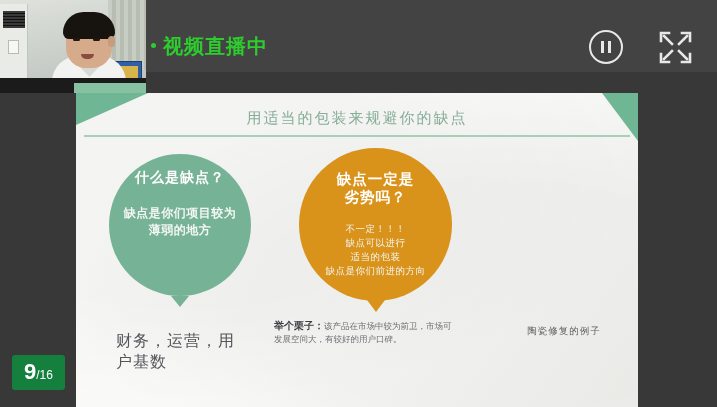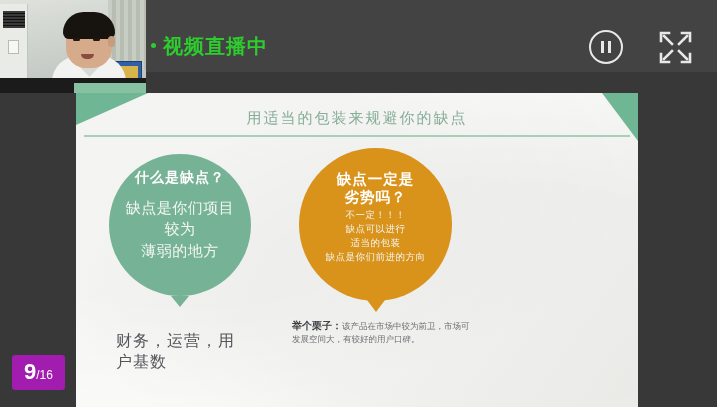--- a/index.html
+++ b/index.html
@@ -120,61 +120,61 @@
     border-right:9px solid transparent;
   }
   .b-title { font-weight:bold; color:#ffffff; letter-spacing:1px; line-height:1.25; }
   .b-body  { color:#f3f6f3; line-height:1.45; letter-spacing:0.5px; }
 
   
   .bubble-left {
     left:33px; top:61px; width:142px; height:142px; background:#76b396;
   }
   .bubble-left .b-title { font-size:14px; margin-top:15px; }
-  .bubble-left .b-body  { font-size:15px; margin-top:10px; padding:0 14px; }
+  .bubble-left .b-body  { font-size:12px; margin-top:18px; padding:0 14px;font-weight:bold; }
   .bubble-left .tail { border-top:11px solid #76b396; }
 
   
   .bubble-mid {
     left:223px; top:55px; width:153px; height:153px; background:#d9921a;
   }
   .bubble-mid .b-title { font-size:14.5px; margin-top:22px; }
-  .bubble-mid .b-body  { font-size:9.5px; margin-top:2px; padding:0 8px; }
+  .bubble-mid .b-body  { font-size:9.5px; margin-top:16px; padding:0 8px; }
   .bubble-mid .tail { border-top:12px solid #d9921a; }
 
   
   .bubble-right {
     left:397px; top:60px; width:148px; height:148px; background:#76b396;
   }
   .bubble-right .b-title { font-size:14px; margin-top:39px; }
   .bubble-right .b-body  { font-size:9.5px; margin-top:16px; padding:0 12px; }
   .bubble-right .tail { border-top:12px solid #76b396; }
 
   .cap-left {
     position:absolute; left:40px; top:238px; width:130px; 
     font-size:16px; font-weight:normal; color:#55565a; letter-spacing:1px;
   }
   .cap-mid {
-    position:absolute; left:216px; top:225px; width:182px;
+    position:absolute; left:198px; top:225px; width:182px;
     font-size:8.5px; color:#6d6e72; line-height:1.5; text-align:left;
   }
   .cap-mid b { font-size:10px; color:#3f4044; }
   .cap-right {
     position:absolute; left:418px; top:232px; width:140px; text-align:center;
     font-size:9.5px; color:#5a5b5f; letter-spacing:1px;
   }
   .cap-bottom {
     position:absolute; left:190px; top:268px; width:200px;
     font-size:8px; color:#8b8c90; line-height:1.55; text-align:center;
   }
 
   
   .page-ind {
     position:absolute; left:12px; top:355px;
-    background:#a21caf; color:#ffffff;
+    background:#15803d; color:#ffffff;
     padding:6px 12px 7px 12px; border-radius:3px;
     line-height:1;
   }
   .page-cur { font-size:22px; font-weight:bold; }
   .page-tot { font-size:12px; }
 </style>
 </head>
 <body>
 
 <div id="root">
@@ -247,20 +247,21 @@
       <div class="tail"></div>
     </div>
 
 
     <div class="cap-left">财务，运营，用户基数</div>
 
     <div class="cap-mid">
       <b>举个栗子：</b><span>该产品在市场中较为前卫，市场可发展空间大，有较好的用户口碑。</span>
     </div>
 
+    <div class="cap-right">陶瓷修复的例子</div>
 
   </div>
 
   <div class="page-ind">
     <span class="page-cur">9</span><span class="page-tot">/</span><span class="page-tot">16</span>
   </div>
 
 </div>
 
 </body></html>

